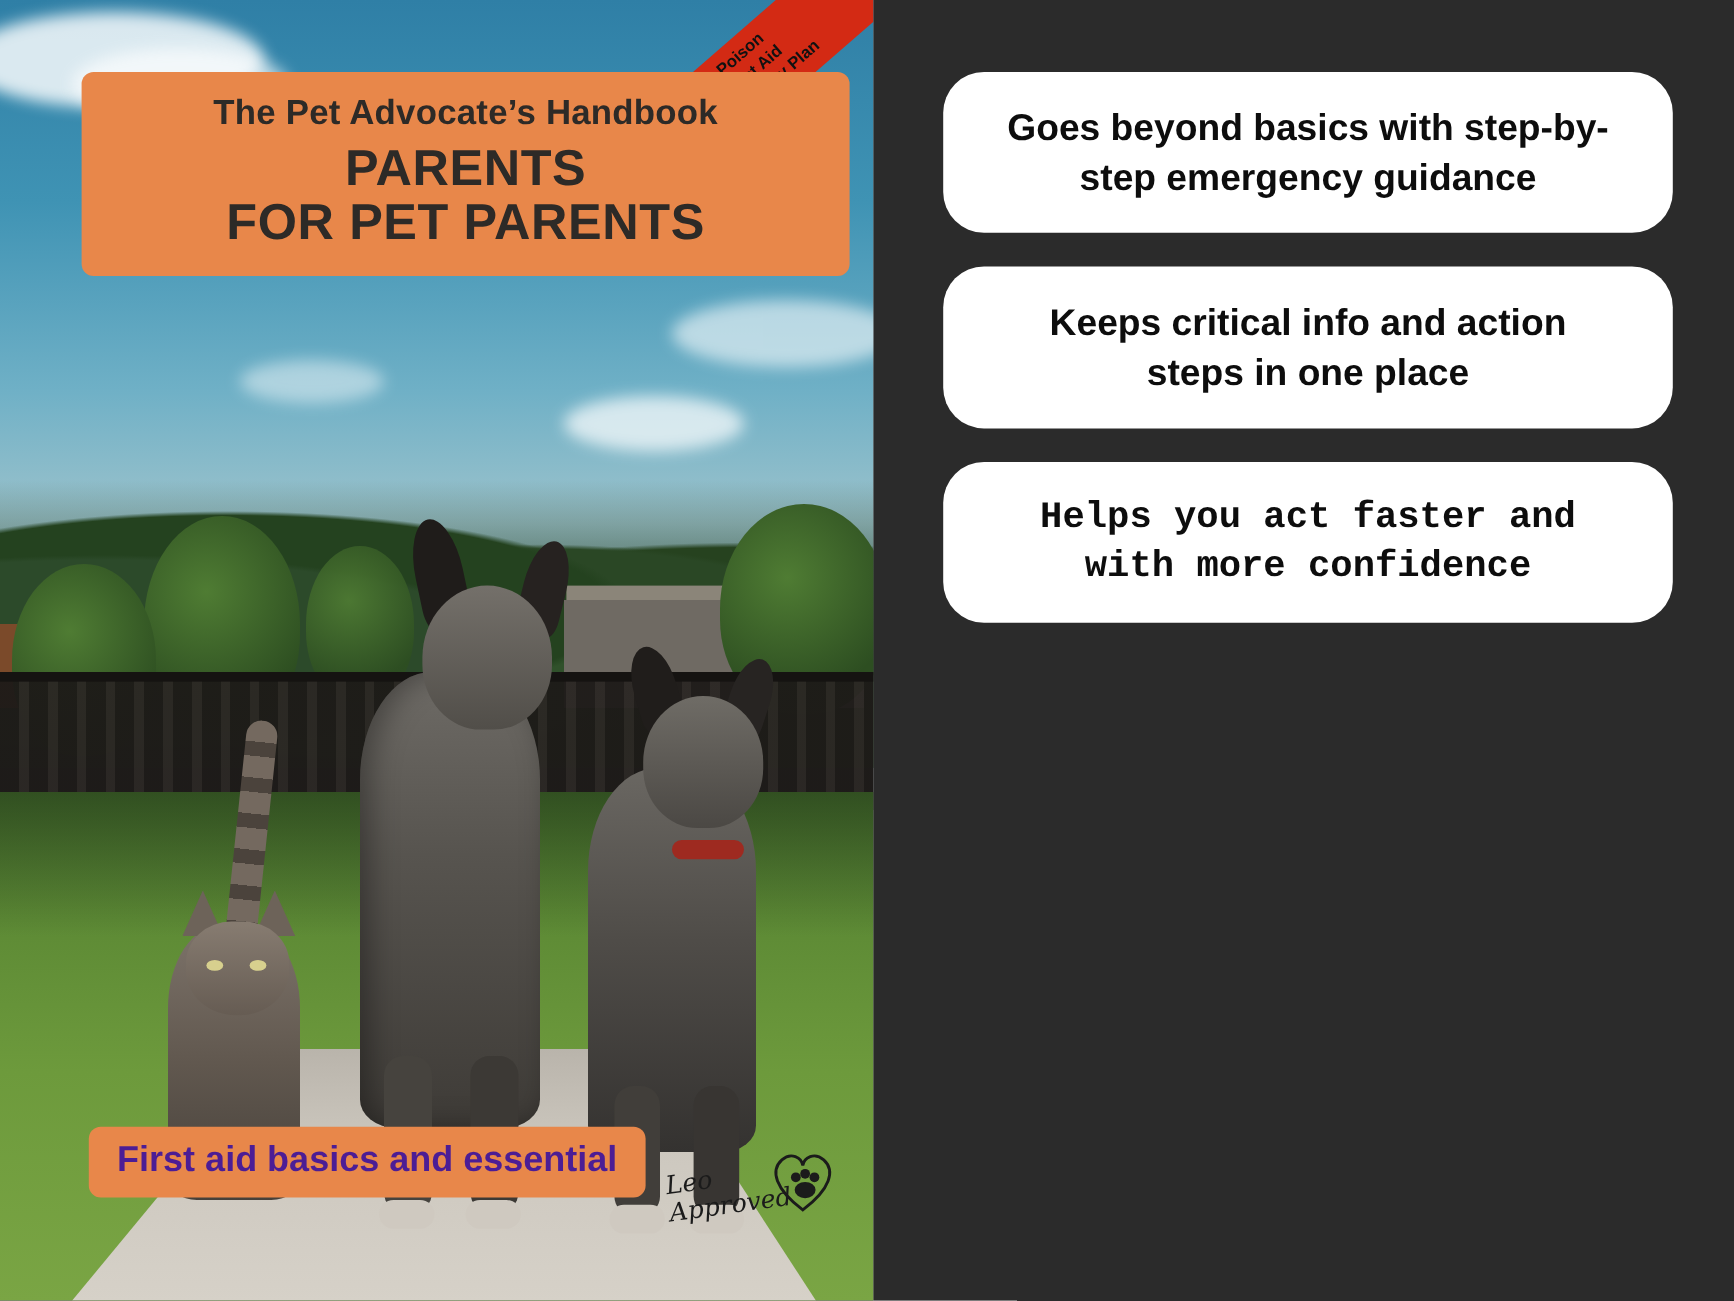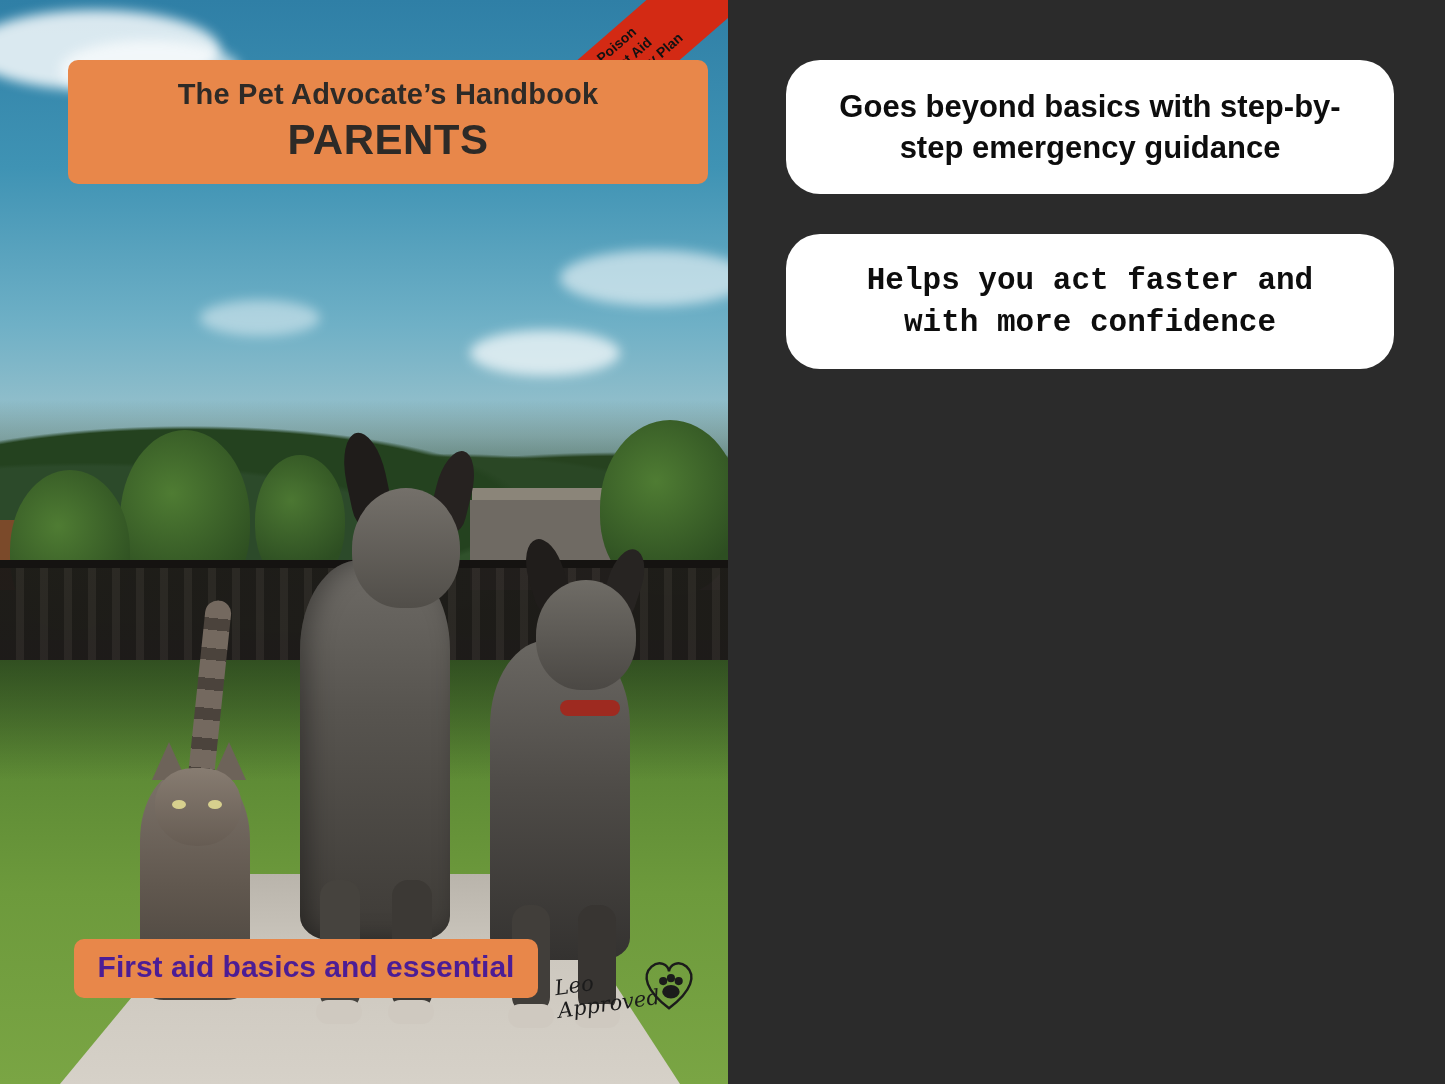--- a/index.html
+++ b/index.html
@@ -291,21 +291,21 @@
     font-size: 128px;
     font-weight: 800;
     letter-spacing: 1px;
     line-height: 1;
     margin: 14px 0 58px 30px;
   }
   .faq-card {
     background: #ffffff;
     color: #0d0d0d;
     border-radius: 34px;
-    margin: 0 auto 40px;
+    margin: 0 auto 28px;
     width: 608px;
     box-sizing: border-box;
     padding: 26px 44px;
     text-align: center;
     font-size: 31px;
     font-weight: 700;
     line-height: 1.33;
     display: flex;
     align-items: center;
     justify-content: center;
@@ -374,20 +374,21 @@
       <div class="ribbon">
         <span>Poison</span>
         <span>First Aid</span>
         <span>Emergency Plan</span>
       </div>
     </div>
 
     <div class="title-box">
       <div class="title-kicker">The Pet Advocate’s Handbook</div>
       <div class="title-main">PARENTS</div>
+      <div class="title-main">FOR PET PARENTS</div>
     </div>
 
     <div class="caption-box">
       <div>First aid basics and essential</div>
     </div>
 
     <div class="stamp">
       <div class="stamp-text">
         <div>Leo</div>
         <div>Approved</div>
@@ -401,19 +402,22 @@
       </svg>
     </div>
   </div>
 
   <div class="faq">
 
     <div class="faq-card c1-card">
       <span>Goes beyond basics with step-by-step emergency guidance</span>
     </div>
 
+    <div class="faq-card c2-card">
+      <span>Keeps critical info and action steps in one place</span>
+    </div>
 
     <div class="faq-card c3-card">
       <span>Helps you act faster and with more confidence</span>
     </div>
   </div>
 
 </div>
 
 </body></html>

